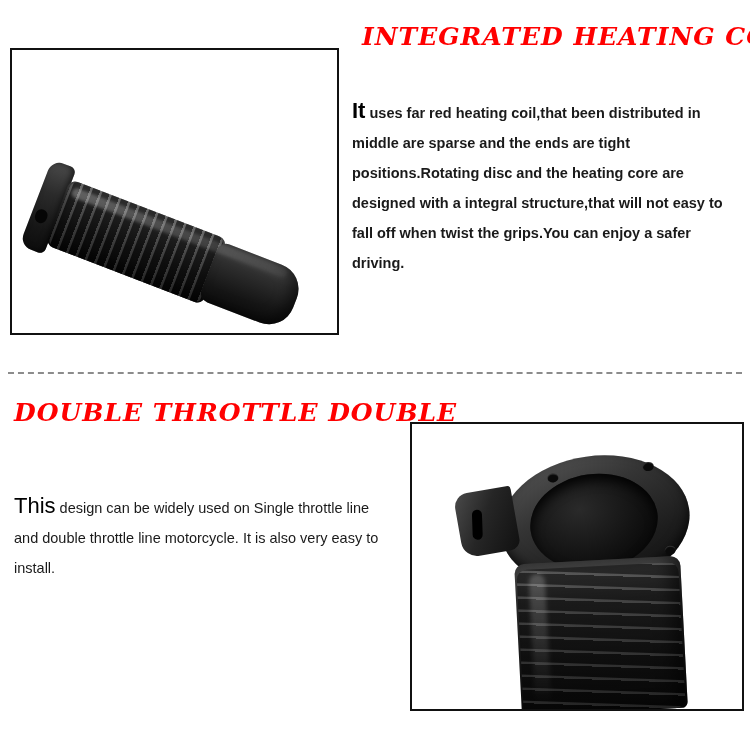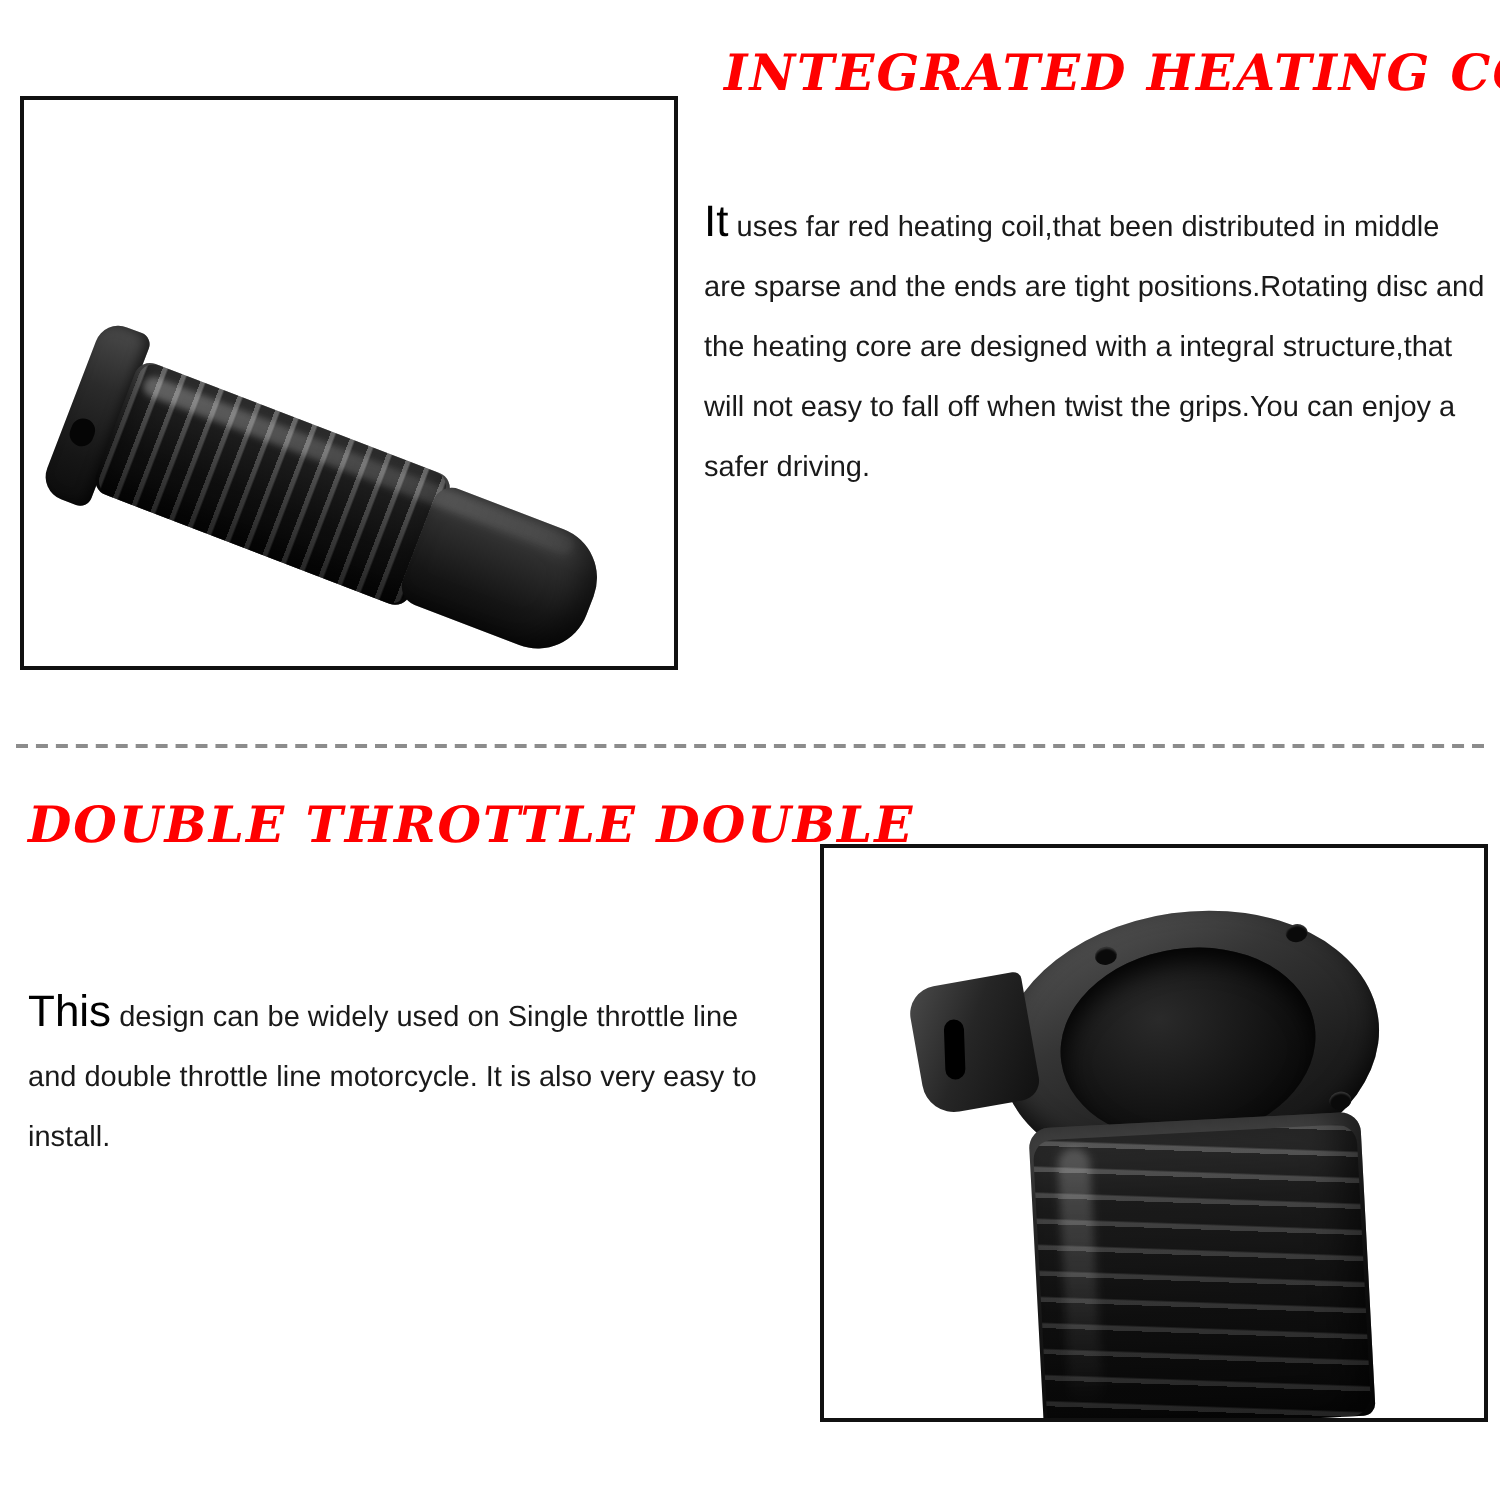--- a/index.html
+++ b/index.html
@@ -70,20 +70,21 @@
   .body-copy {
     position: absolute;
     color: #1a1a1a;
     font-size: 14.5px;
     line-height: 30px;
   }
   .body-copy-1 {
     left: 352px;
     top: 96px;
     width: 392px;
+    font-weight: bold;
   }
   .body-copy-2 {
     left: 14px;
     top: 491px;
     width: 370px;
   }
   .lead-word {
     font-size: 22px;
     color: #000000;
   }

